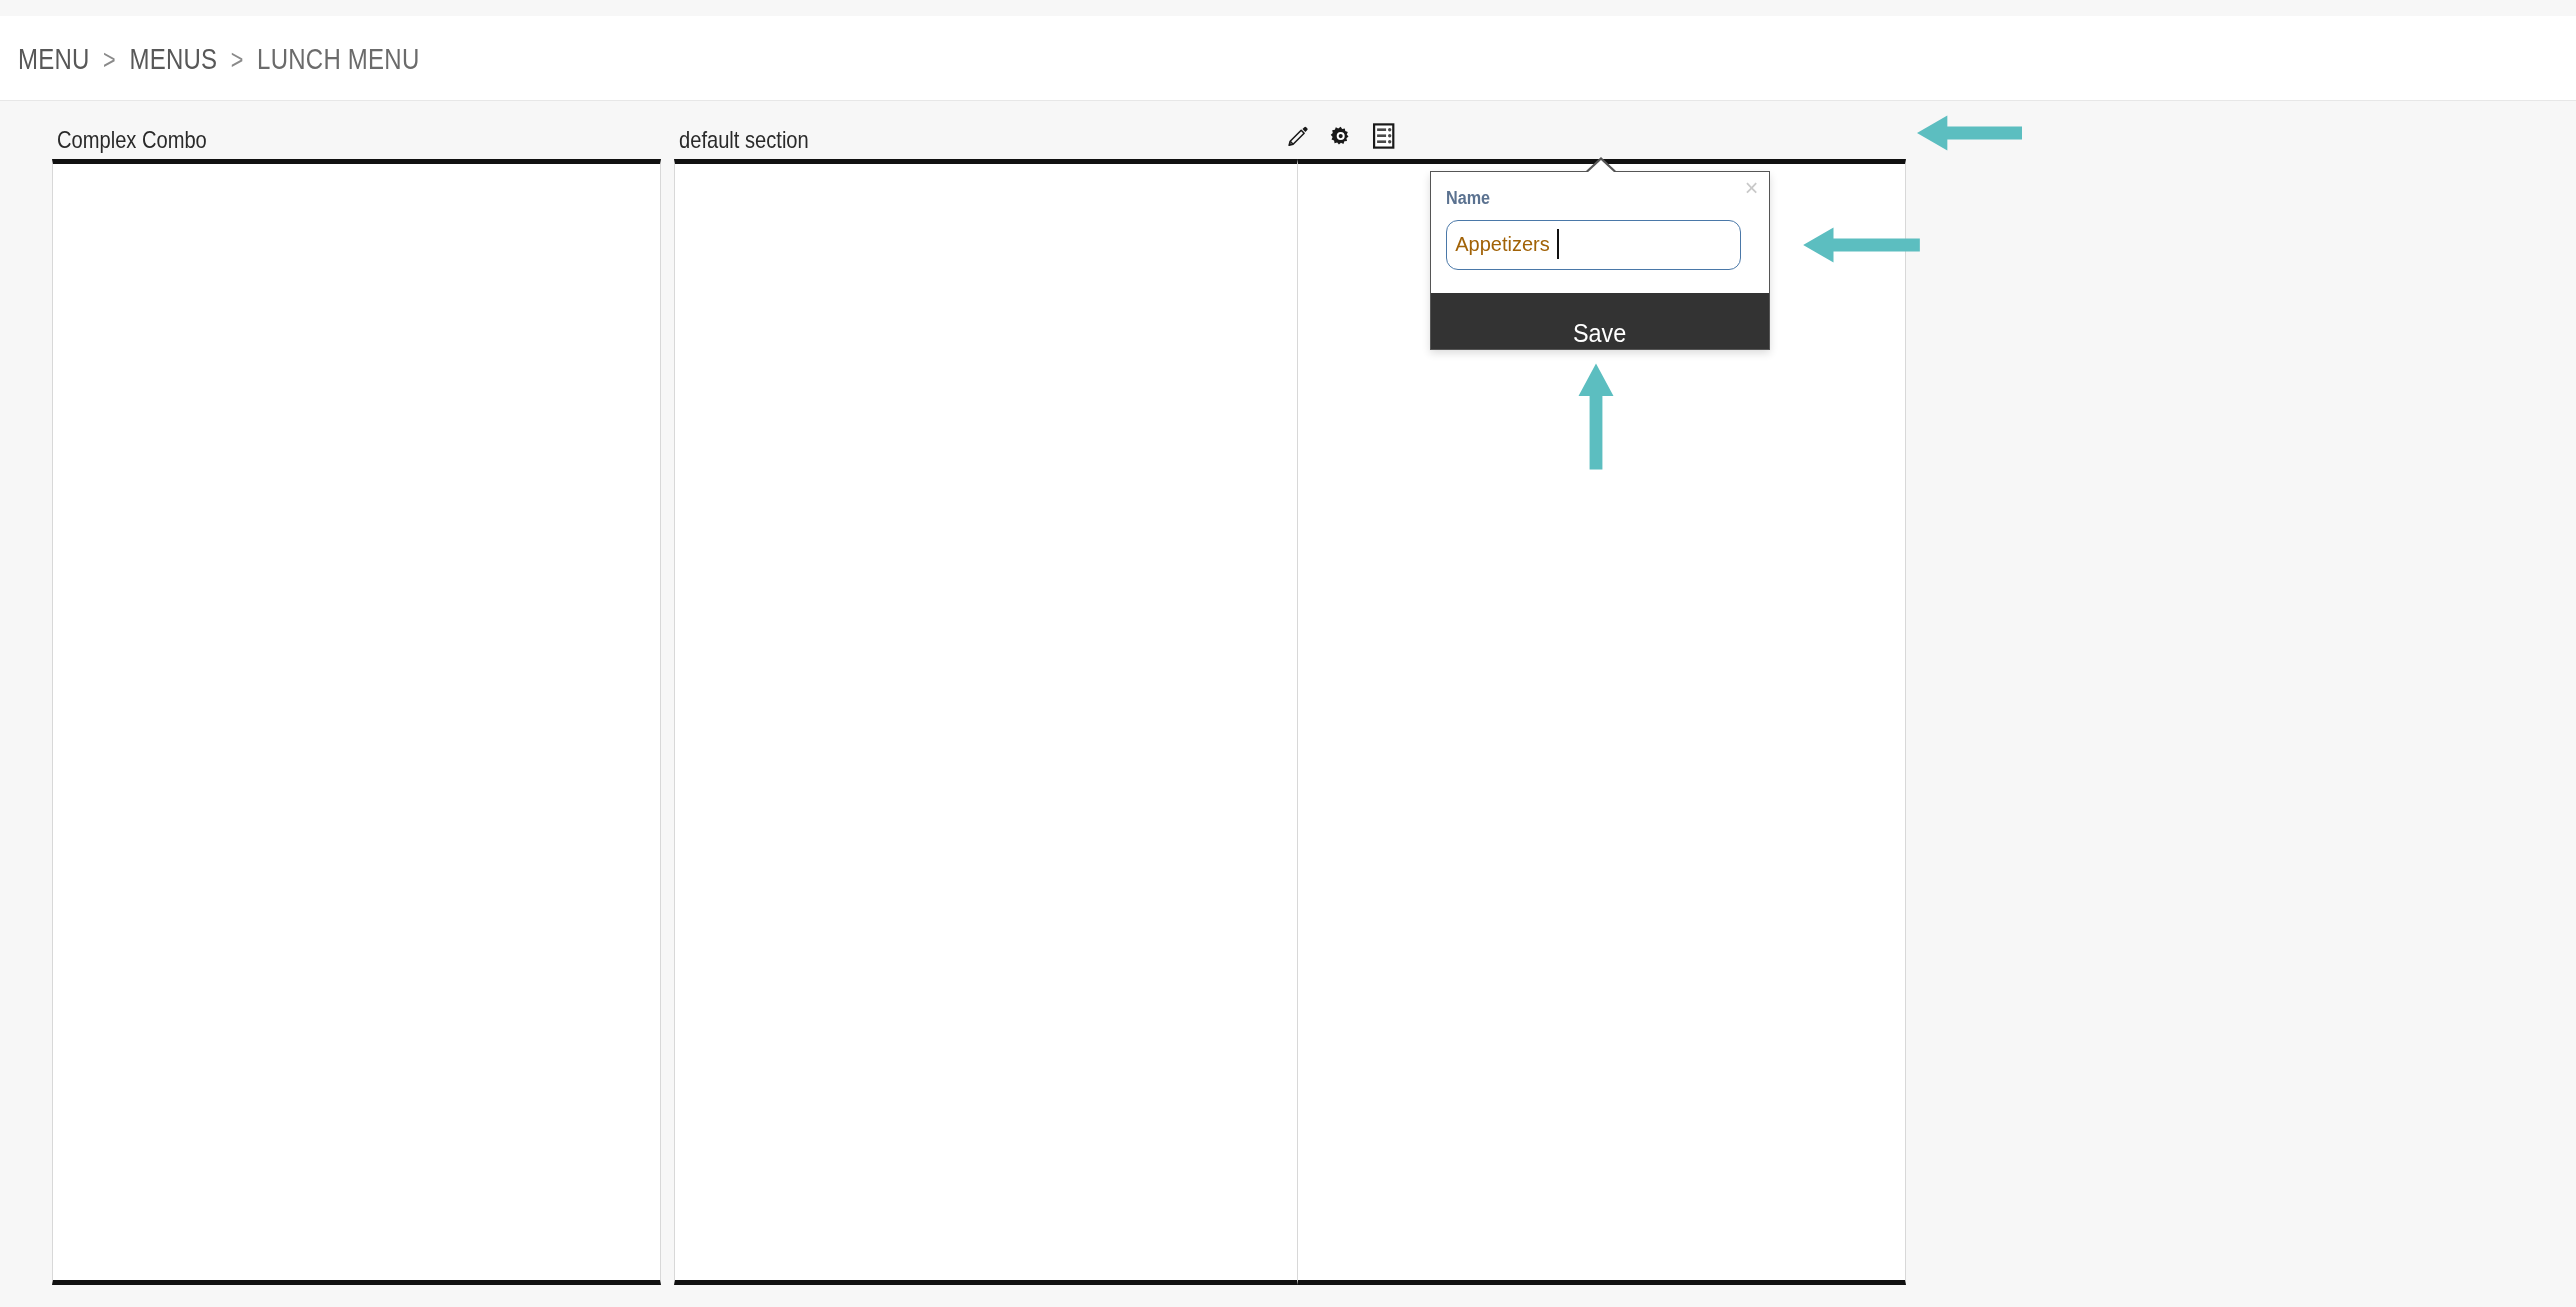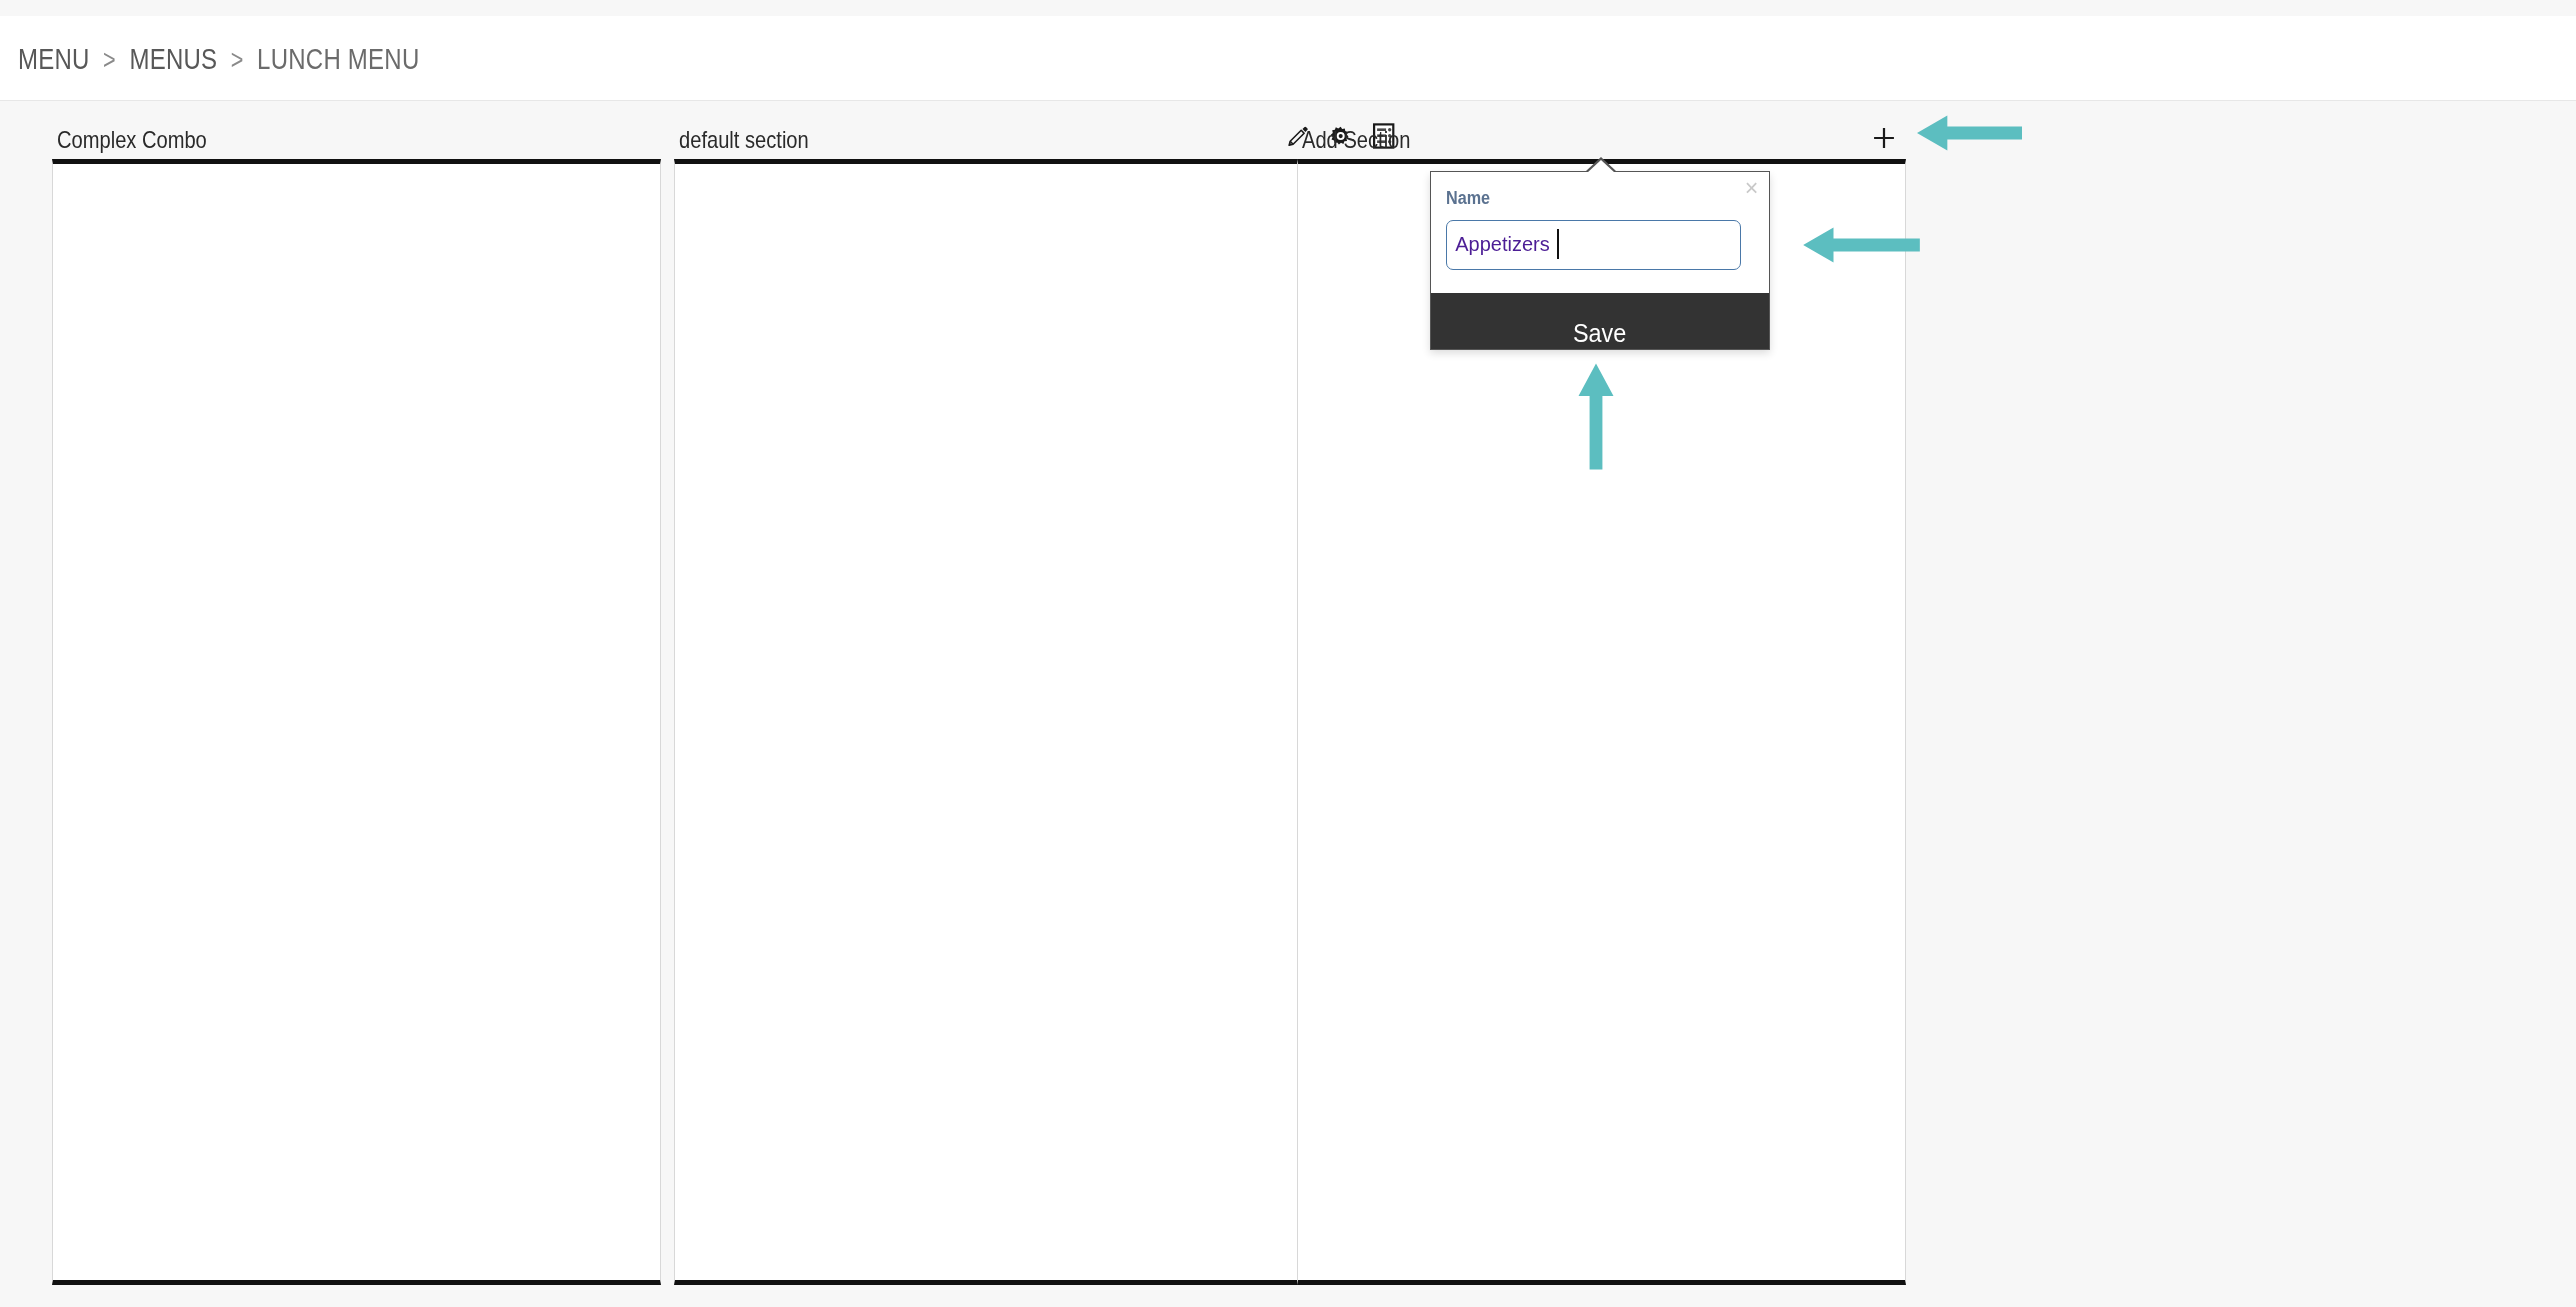--- a/index.html
+++ b/index.html
@@ -189,25 +189,25 @@
   .name-input-wrap {
     position: relative;
   }
   .name-input {
     width: 295px;
     height: 50px;
     box-sizing: border-box;
     border: 1.8px solid #4a78a8;
     background: #ffffff;
     font-size: 20px;
-    color: #4c1d95;
+    color: #a16207;
     padding: 0 8.2px;
     font-family: "Liberation Sans Narrow", "Liberation Sans", sans-serif;
     outline: none;
-    border-radius: 7px;
+    border-radius: 12px;
   }
   .caret-bar {
     position: absolute;
     left: 111px;
     top: 9.4px;
     width: 1.8px;
     height: 30px;
     background: #111111;
   }
   .popover-footer {
@@ -287,28 +287,20 @@
             <circle cx="17" cy="18.7" r="1.7" fill="#4a4a4a"></circle>
           </svg>
         </div>
 
       </div>
     </div>
     <div class="col-body"></div>
   </div>
 
   <div class="column col-3">
-    <div class="col-head">
-      <div class="col-title">Add Section</div>
-      <div class="plus-btn">
-        <svg width="28" height="28" viewBox="0 0 24 24" aria-hidden="true">
-          <path d="M12 3.5v17M3.5 12h17" stroke="#1a1a1a" stroke-width="1.9" stroke-linecap="butt"></path>
-        </svg>
-      </div>
-    </div>
     <div class="col-body"></div>
   </div>
 
 </div>
 
 <div class="popover">
   <div class="popover-caret-outer"></div>
   <div class="popover-caret-inner"></div>
 
   <div class="popover-body">

